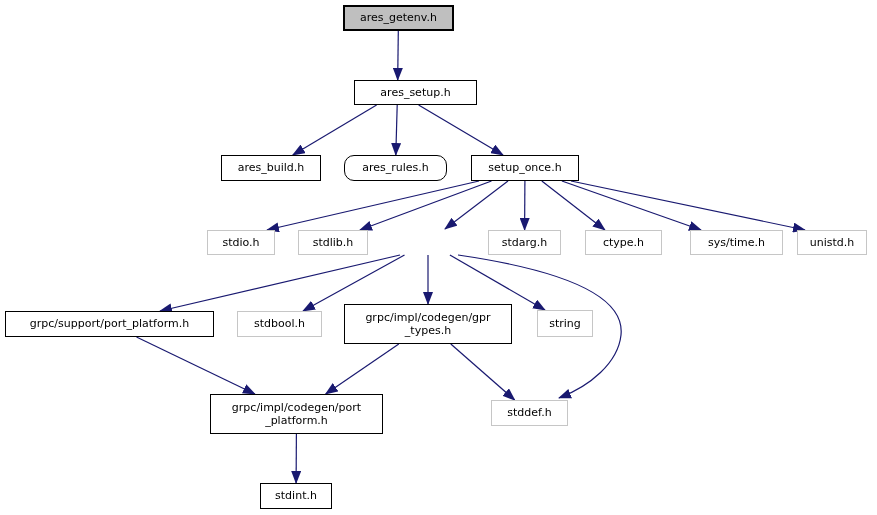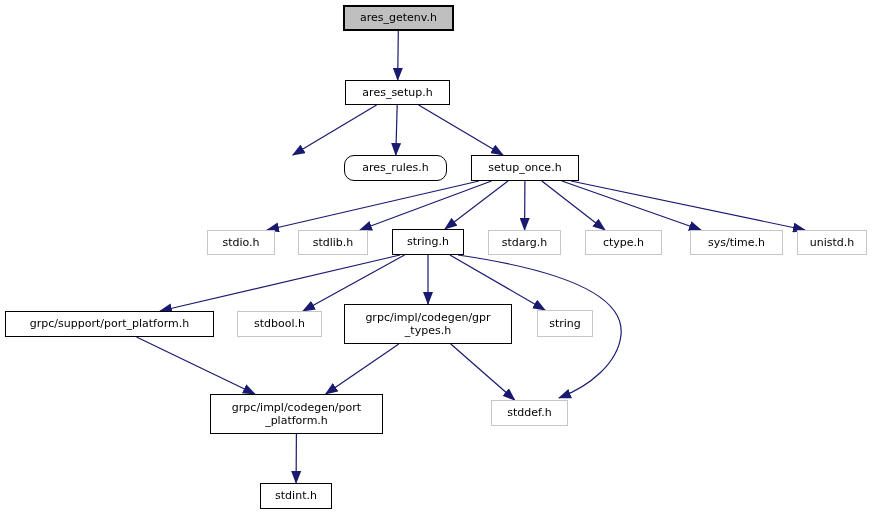--- a/index.html
+++ b/index.html
@@ -55,26 +55,26 @@
       <path d="M404.5,255 L303.0,311" fill="none" stroke="#191970" stroke-width="1.2" marker-end="url(#arrow)"></path>
       <path d="M428.0,255 L428.0,304" fill="none" stroke="#191970" stroke-width="1.2" marker-end="url(#arrow)"></path>
       <path d="M449.9,255 L545.0,310" fill="none" stroke="#191970" stroke-width="1.2" marker-end="url(#arrow)"></path>
       <path d="M458,255 C568,271 625,297 621,335 C618,363 590,386 559,398" fill="none" stroke="#191970" stroke-width="1.2" marker-end="url(#arrow)"></path>
       <path d="M136.5,337 L254.9,394" fill="none" stroke="#191970" stroke-width="1.2" marker-end="url(#arrow)"></path>
       <path d="M398.8,344 L325.7,394" fill="none" stroke="#191970" stroke-width="1.2" marker-end="url(#arrow)"></path>
       <path d="M450.8,344 L514.7,400" fill="none" stroke="#191970" stroke-width="1.2" marker-end="url(#arrow)"></path>
       <path d="M296.4,434 L296.1,483" fill="none" stroke="#191970" stroke-width="1.2" marker-end="url(#arrow)"></path>
     </svg>
     <div class="gnode root" style="left: 343px; top: 5px; width: 111px; height: 26px;"><span>ares_getenv.h</span></div>
-    <div class="gnode linked" style="left: 345px; top: 80px; width: 105px; height: 25px;"><span>ares_setup.h</span></div>
+    <div class="gnode linked" style="left: 354px; top: 80px; width: 123px; height: 25px;"><span>ares_setup.h</span></div>
+    <div class="gnode linked" style="left: 221px; top: 155px; width: 100px; height: 26px;"><span>ares_build.h</span></div>
     <div class="gnode linked" style="left: 344px; top: 155px; width: 103px; height: 26px; border-radius: 10px;"><span>ares_rules.h</span></div>
     <div class="gnode linked" style="left: 471px; top: 155px; width: 108px; height: 26px;"><span>setup_once.h</span></div>
     <div class="gnode plain" style="left: 207px; top: 230px; width: 68px; height: 25px;"><span>stdio.h</span></div>
     <div class="gnode plain" style="left: 298px; top: 230px; width: 70px; height: 25px;"><span>stdlib.h</span></div>
-    <div class="gnode linked" style="left: 392px; top: 229px; width: 72px; height: 26px;"><span>string.h</span></div>
     <div class="gnode plain" style="left: 488px; top: 230px; width: 73px; height: 25px;"><span>stdarg.h</span></div>
     <div class="gnode plain" style="left: 585px; top: 230px; width: 77px; height: 25px;"><span>ctype.h</span></div>
     <div class="gnode plain" style="left: 690px; top: 230px; width: 93px; height: 25px;"><span>sys/time.h</span></div>
     <div class="gnode plain" style="left: 797px; top: 230px; width: 70px; height: 25px;"><span>unistd.h</span></div>
     <div class="gnode linked" style="left: 5px; top: 311px; width: 209px; height: 26px;"><span>grpc/support/port_platform.h</span></div>
     <div class="gnode plain" style="left: 237px; top: 311px; width: 85px; height: 26px;"><span>stdbool.h</span></div>
     <div class="gnode linked" style="left: 344px; top: 304px; width: 168px; height: 40px;"><span>grpc/impl/codegen/gpr
 _types.h</span></div>
     <div class="gnode plain" style="left: 537px; top: 310px; width: 56px; height: 27px;"><span>string</span></div>
     <div class="gnode linked" style="left: 210px; top: 394px; width: 173px; height: 40px;"><span>grpc/impl/codegen/port

